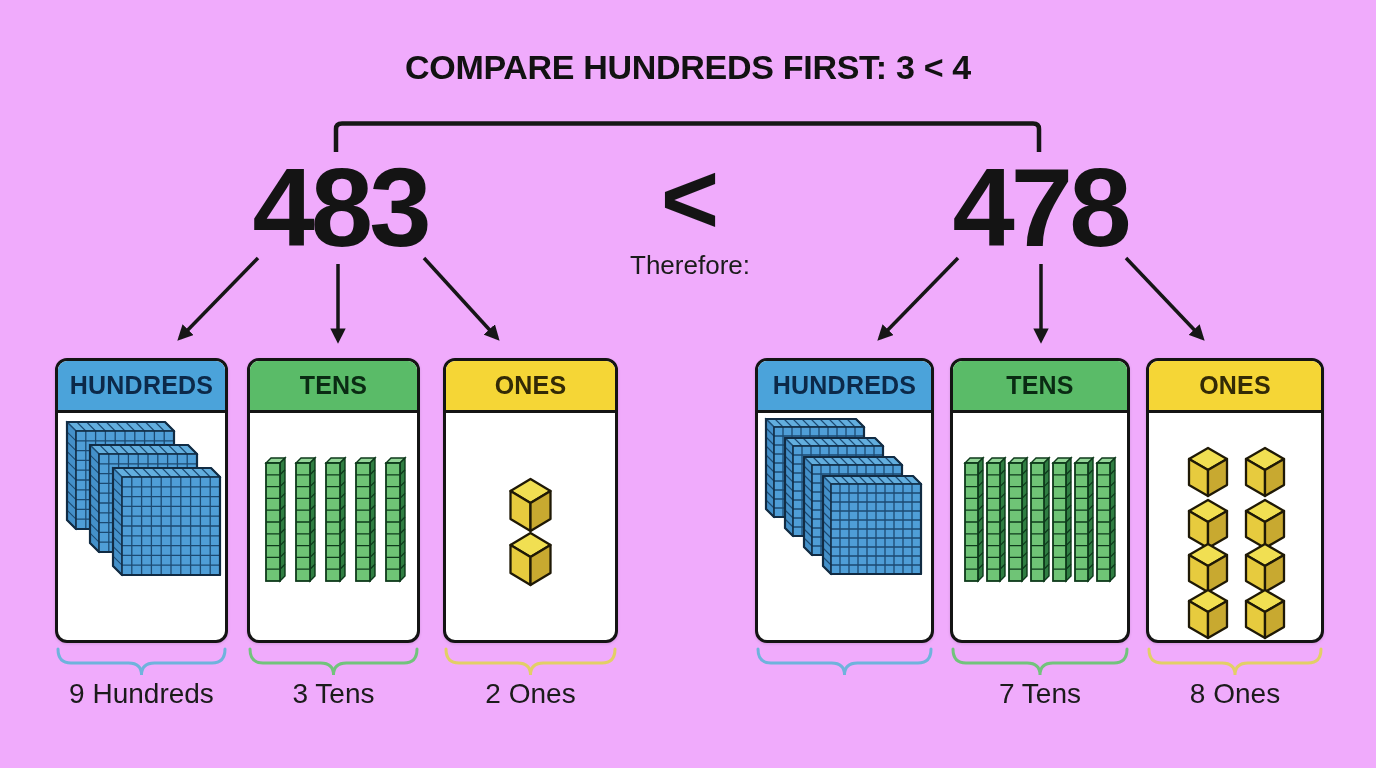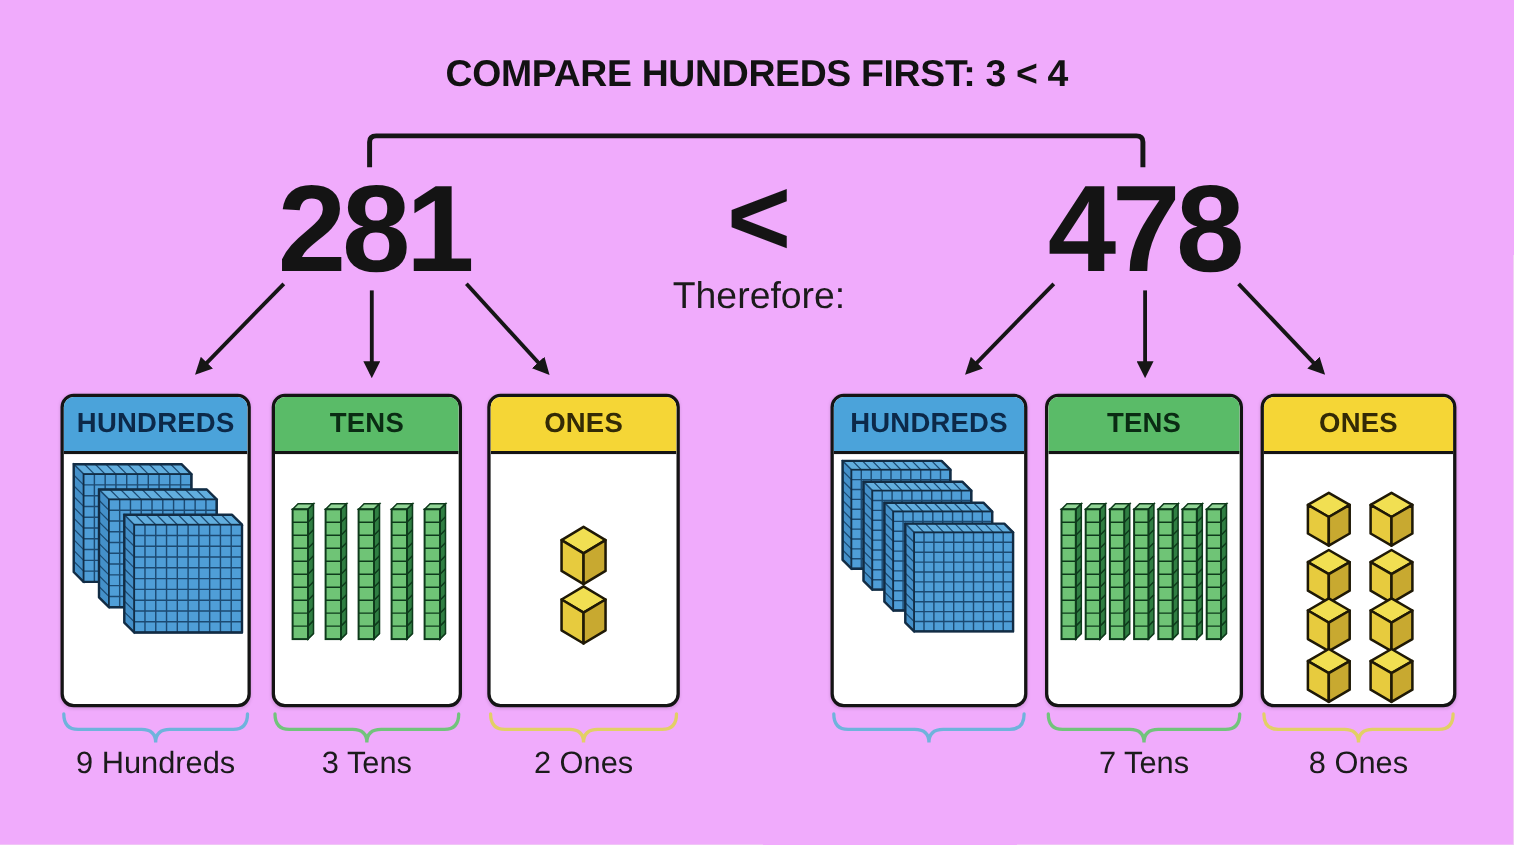--- a/index.html
+++ b/index.html
@@ -8,21 +8,21 @@
   .title{position:absolute;top:48px;left:0;width:100%;text-align:center;
          font-size:34px;font-weight:bold;letter-spacing:-0.3px;color:#121212;}
   .connectors{position:absolute;top:0;left:0;width:1376px;height:768px;pointer-events:none;}
   .bignum{position:absolute;top:152px;transform:translateX(-50%);
           font-size:112px;font-weight:bold;letter-spacing:-4px;line-height:1;color:#141414;}
   .num-left{left:340px;}
   .num-right{left:1040px;}
   .big-op{position:absolute;top:148px;left:690px;transform:translateX(-50%);
           font-size:100px;font-weight:bold;line-height:1;color:#141414;}
   .therefore{position:absolute;top:250px;left:690px;transform:translateX(-50%);
-             font-size:34px;color:#1b1b1b;white-space:nowrap;}
+             font-size:26px;color:#1b1b1b;white-space:nowrap;}
   .conclusion{position:absolute;top:287px;left:690px;transform:translateX(-50%);
               font-size:31px;font-weight:bold;color:#141414;white-space:nowrap;}
   .pv-column{position:absolute;top:358px;display:flex;flex-direction:column;align-items:center;}
   .pv-card{width:100%;height:285px;background:#ffffff;border:3px solid #141414;
            border-radius:12px;box-sizing:border-box;overflow:hidden;
            box-shadow:0 1px 3px rgba(0,0,0,0.12);display:flex;flex-direction:column;}
   .pv-header{height:49px;border-bottom:3px solid #141414;display:flex;
              align-items:center;justify-content:center;font-size:25px;font-weight:bold;
              border-radius:8px 8px 0 0;letter-spacing:0.2px;flex:0 0 auto;}
   .pv-body{flex:1;display:flex;align-items:flex-start;justify-content:center;}
@@ -45,21 +45,21 @@
     </defs>
     <path d="M336,152 L336,129 Q336,123.5 342,123.5 L1033,123.5 Q1039,123.5 1039,129 L1039,152" fill="none" stroke="#161616" stroke-width="4.5"></path>
     <line x1="258" y1="258" x2="180" y2="338" stroke="#161616" stroke-width="3.5" marker-end="url(#ah)"></line>
     <line x1="338" y1="264" x2="338" y2="340" stroke="#161616" stroke-width="3.5" marker-end="url(#ah)"></line>
     <line x1="424" y1="258" x2="497" y2="338" stroke="#161616" stroke-width="3.5" marker-end="url(#ah)"></line>
     <line x1="958" y1="258" x2="880" y2="338" stroke="#161616" stroke-width="3.5" marker-end="url(#ah)"></line>
     <line x1="1041" y1="264" x2="1041" y2="340" stroke="#161616" stroke-width="3.5" marker-end="url(#ah)"></line>
     <line x1="1126" y1="258" x2="1202" y2="338" stroke="#161616" stroke-width="3.5" marker-end="url(#ah)"></line>
   </svg>
 
-  <div class="bignum num-left">281</div>
+  <div class="bignum num-left">483</div>
   <div class="big-op">&lt;</div>
   <div class="bignum num-right">478</div>
   <div class="therefore">Therefore:</div>
 
   <div class="pv-column" style="left:55px;width:173px;">
     <div class="pv-card">
       <div class="pv-header" style="background: rgb(75, 163, 218); color: rgb(12, 41, 73);">HUNDREDS</div>
       <div class="pv-body">
         <svg width="167" height="227" viewBox="0 0 167 227">
             <polygon points="18,18 116,18 107,9 9,9" fill="#62aede" stroke="#1c4a72" stroke-width="1.3"></polygon>

